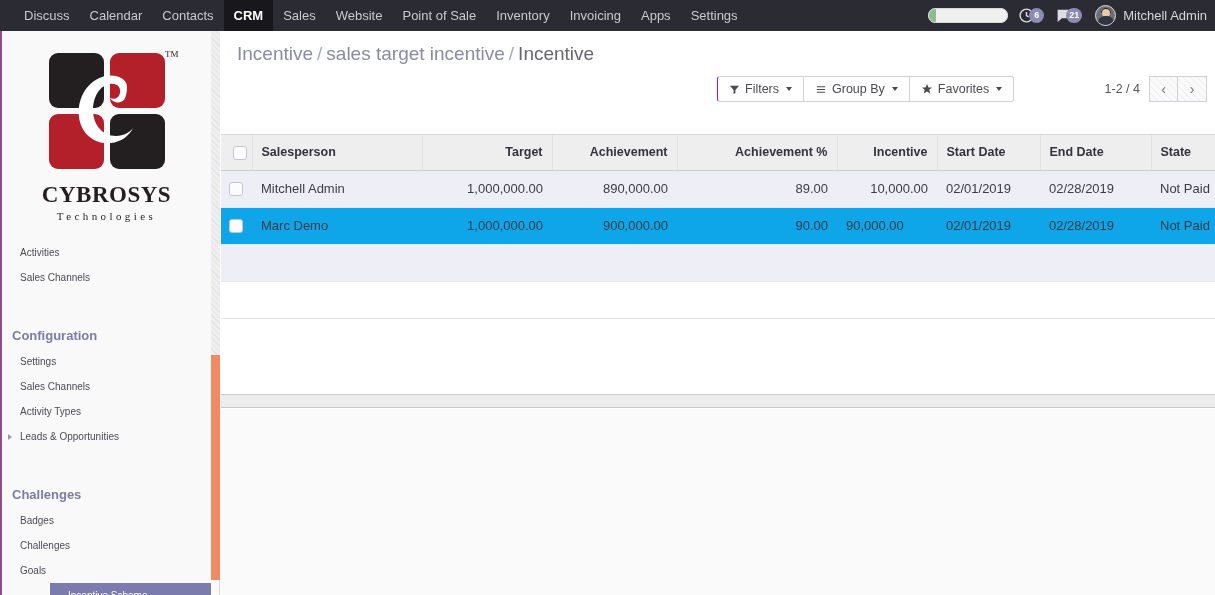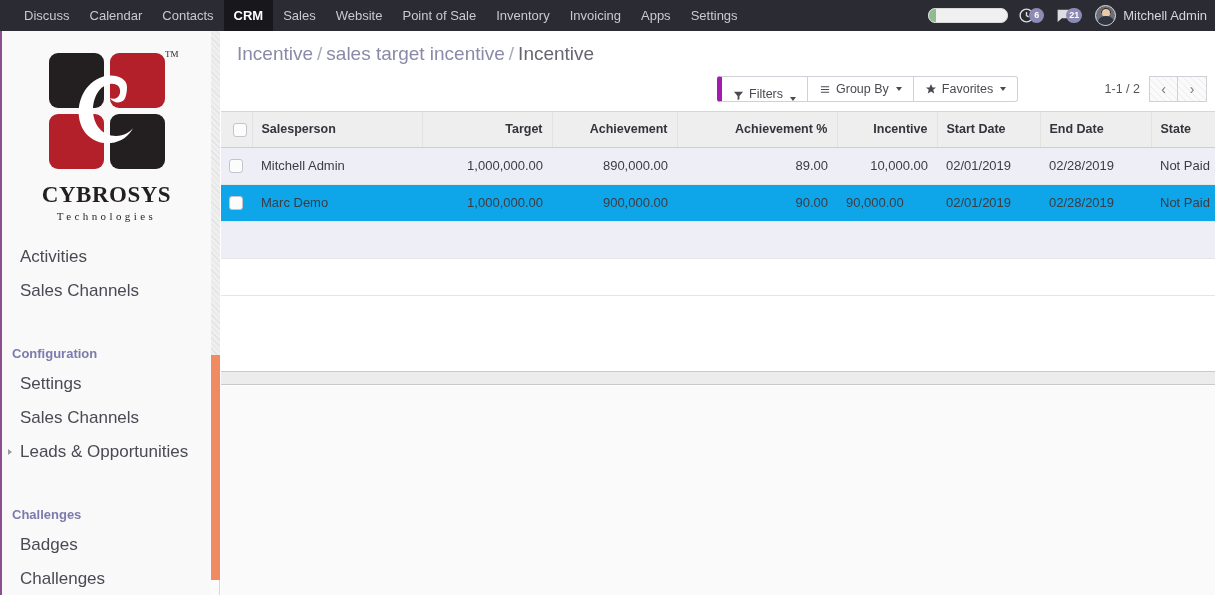--- a/index.html
+++ b/index.html
@@ -152,21 +152,21 @@
   .menu-head {
     padding: 6px 0 6px 10px;
     color: #7C7BAD;
     font-size: 13px;
     font-weight: bold;
     margin-top: 32px;
   }
   .menu-link {
     padding: 7px 0 7px 18px;
     color: #4a4a55;
-    font-size: 17px;
+    font-size: 10px;
     cursor: pointer;
     position: relative;
     white-space: nowrap;
   }
   .menu-link.active {
     background: #7C7BAD;
     color: #ffffff;
     margin-left: 48px;
   }
   .menu-link .caret {
@@ -200,21 +200,21 @@
 
   
   #main {
     position: absolute; left: 221px; top: 31px;
     width: 994px; height: 564px;
     background: #ffffff;
   }
 
   #control-panel {
     position: relative;
-    height: 81px;
+    height: 104px;
     background: #ffffff;
     border-bottom: 1px solid #d6d6d6;
   }
   #breadcrumb {
     position: absolute; left: 16px; top: 12px;
     font-size: 19px;
     color: #8a8aa8;
     white-space: nowrap;
   }
   #breadcrumb .crumb-link { color: #8a8aa8; cursor: pointer; }
@@ -250,21 +250,21 @@
     padding: 0 11px;
     display: flex; align-items: center; gap: 5px;
     background: #fff;
     border: 1px solid #d0d0d6;
     border-left: 0;
     font-size: 12.5px;
     color: #4a4a52;
     cursor: pointer;
     white-space: nowrap;
   }
-  .facet-btn:first-child { border-left: 5px solid #a21caf; border-radius: 3px 0 0 3px; align-items: flex-end; }
+  .facet-btn:first-child { border-left: 1px solid #a21caf; border-radius: 3px 0 0 3px; }
   .facet-btn:last-child { border-radius: 0 3px 3px 0; }
   .dncaret {
     width: 0; height: 0;
     border-left: 3.5px solid transparent;
     border-right: 3.5px solid transparent;
     border-top: 4px solid #4a4a52;
     margin-left: 2px;
   }
 
   #pager {
@@ -409,20 +409,21 @@
     </div>
     <div class="logo-word">CYBROSYS</div>
     <div class="logo-sub">Technologies</div>
   </div>
   <div id="menu">
       <div class="menu-link"><span>Activities</span></div>
       <div class="menu-link"><span>Sales Channels</span></div>
       <div class="menu-head"><span>Configuration</span></div>
       <div class="menu-link"><span>Settings</span></div>
       <div class="menu-link"><span>Sales Channels</span></div>
+      <div class="menu-link"><span>Activity Types</span></div>
       <div class="menu-link"><span class="caret"></span><span>Leads &amp; Opportunities</span></div>
       <div class="menu-head"><span>Challenges</span></div>
       <div class="menu-link"><span>Badges</span></div>
       <div class="menu-link"><span>Challenges</span></div>
       <div class="menu-link"><span>Goals</span></div>
       <div class="menu-link active"><span>Incentive Scheme</span></div>
       <div class="menu-link"><span>Incentive Calculation</span></div>
     </div>
 
 </div>
@@ -456,21 +457,21 @@
       <div class="facet-btn">
         <svg width="12" height="12" viewBox="0 0 24 24" fill="#4a4a52">
           <path d="M12 2l3 7h7l-5.5 4.5L18.5 21 12 16.8 5.5 21l2-7.5L2 9h7z"></path>
         </svg>
         <span>Favorites</span>
         <span class="dncaret"></span>
       </div>
     </div>
 
     <div id="pager">
-      <span id="pager-label">1-1 / 2</span>
+      <span id="pager-label">1-2 / 4</span>
       <div class="pager-btns">
         <div class="pager-btn">‹</div>
         <div class="pager-btn">›</div>
       </div>
     </div>
   </div>
 
   <div id="list-wrap">
     <table class="olist">
       <colgroup id="list-colgroup">

